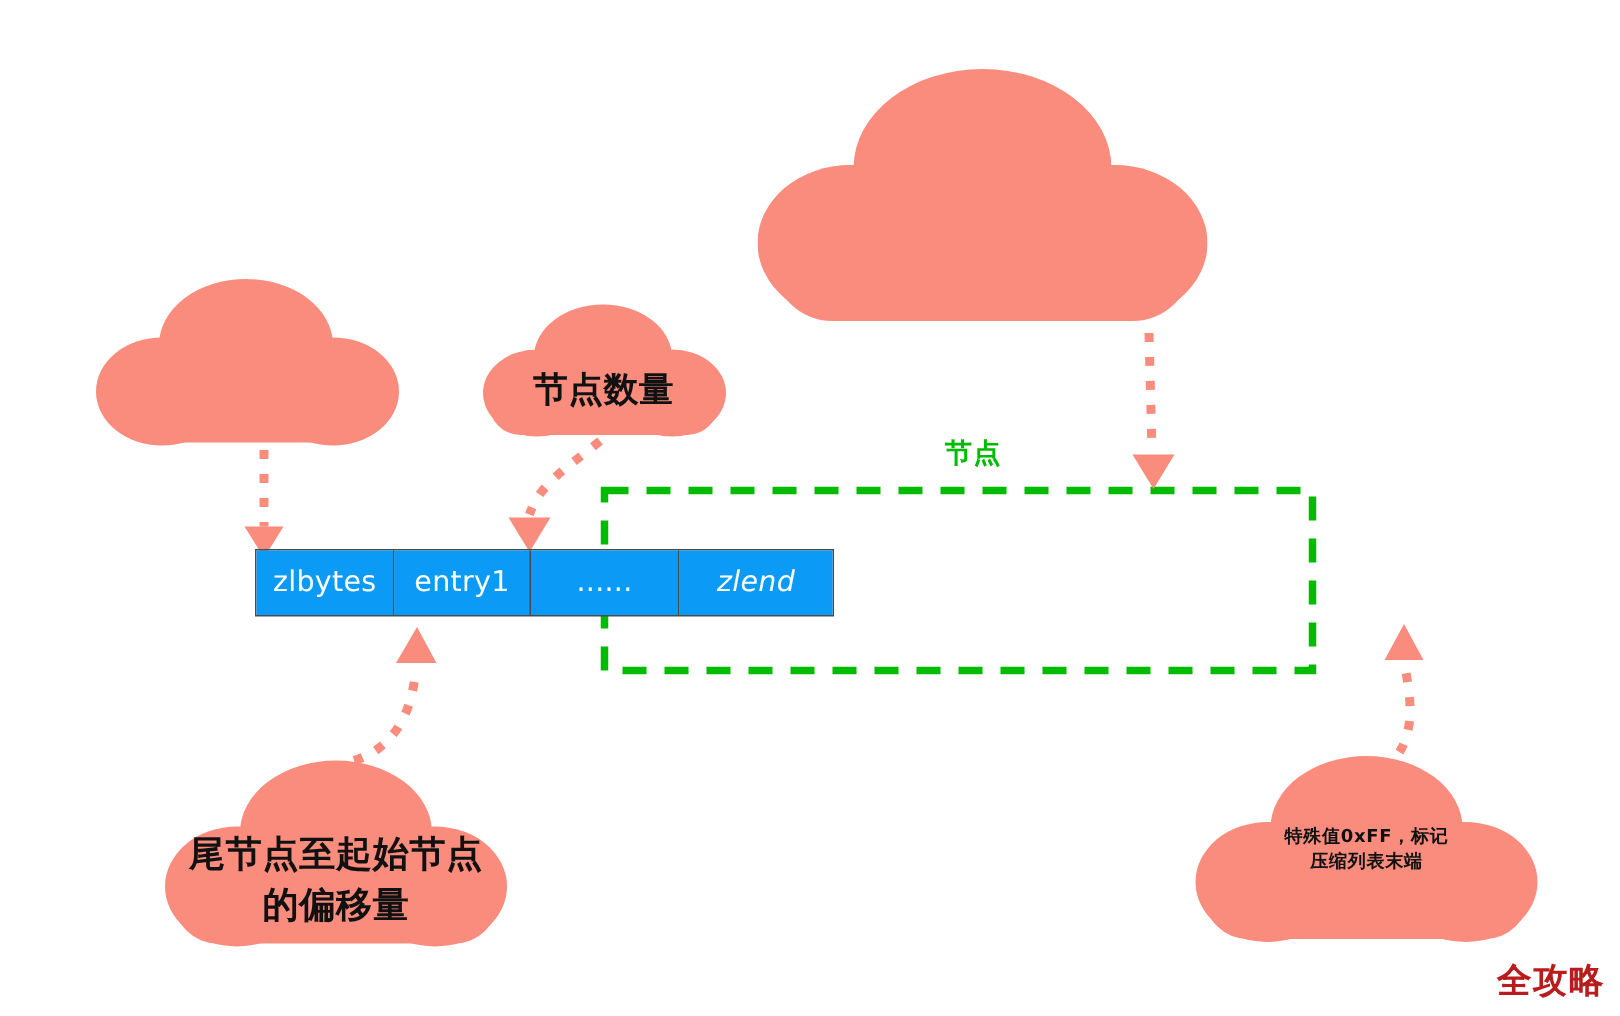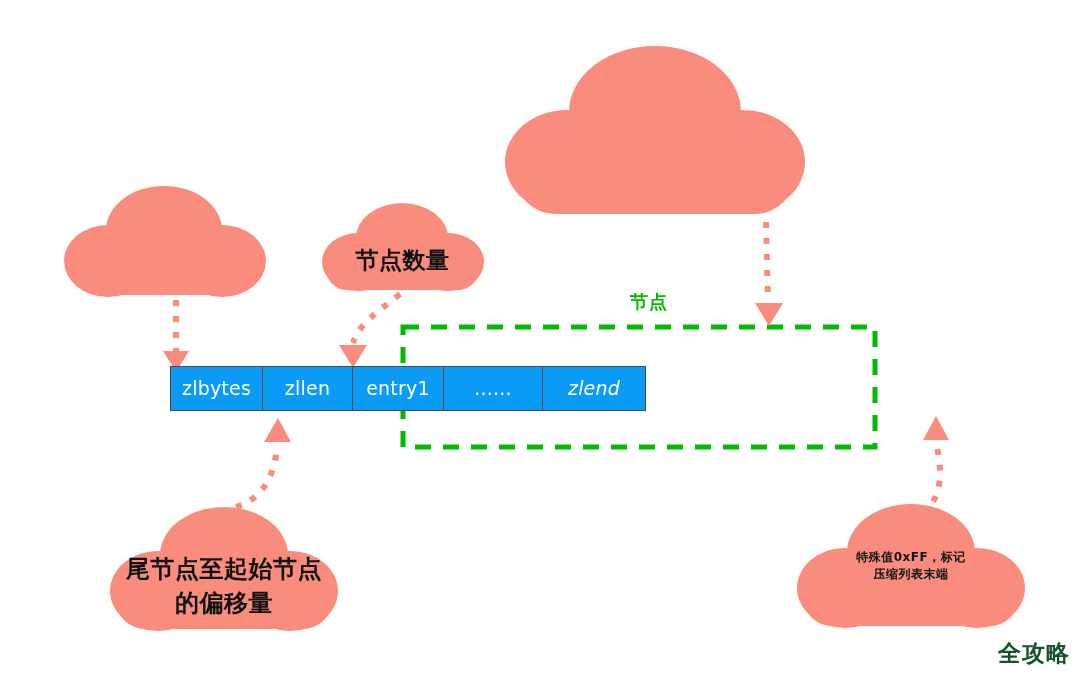--- a/index.html
+++ b/index.html
@@ -107,21 +107,21 @@
     z-index: 3;
   }
 
   
   .watermark {
     position: absolute;
     right: 10px;
     bottom: 8px;
     font-size: 23px;
     font-weight: bold;
-    color: #14532d;
+    color: #b91c1c;
     letter-spacing: 1px;
     z-index: 6;
   }
 </style>
 </head>
 <body>
 
 <div id="stage">
 
   <svg id="svg-layer" viewBox="0 0 1080 677" xmlns="http://www.w3.org/2000/svg">
@@ -154,21 +154,20 @@
     </g>
 
     <g>
       <path d="M 922 513 C 944 497 942 470 936 442" fill="none" stroke="#f98c7d" stroke-width="6" stroke-linecap="butt" stroke-dasharray="6 10"></path>
       <path d="M 923 440 L 936 416 L 949 440 Z" fill="#f98c7d"></path>
     </g>
   </svg>
 
   <div class="ziplist-bar">
     <div class="zl-cell" style="width:92px">zlbytes</div>
-    <div class="zl-cell" style="width:90px">zllen</div>
     <div class="zl-cell" style="width:91px">entry1</div>
     <div class="zl-cell" style="width:99px">......</div>
     <div class="zl-cell" style="width:102px">zlend</div>
   </div>
 
   <div class="group-label">节点</div>
 
   <div class="cloud" id="cloud-zlbytes">
     <svg class="cloud-svg" width="205" height="120" viewBox="0 0 205 120" xmlns="http://www.w3.org/2000/svg">
       <g fill="#f98c7d">

